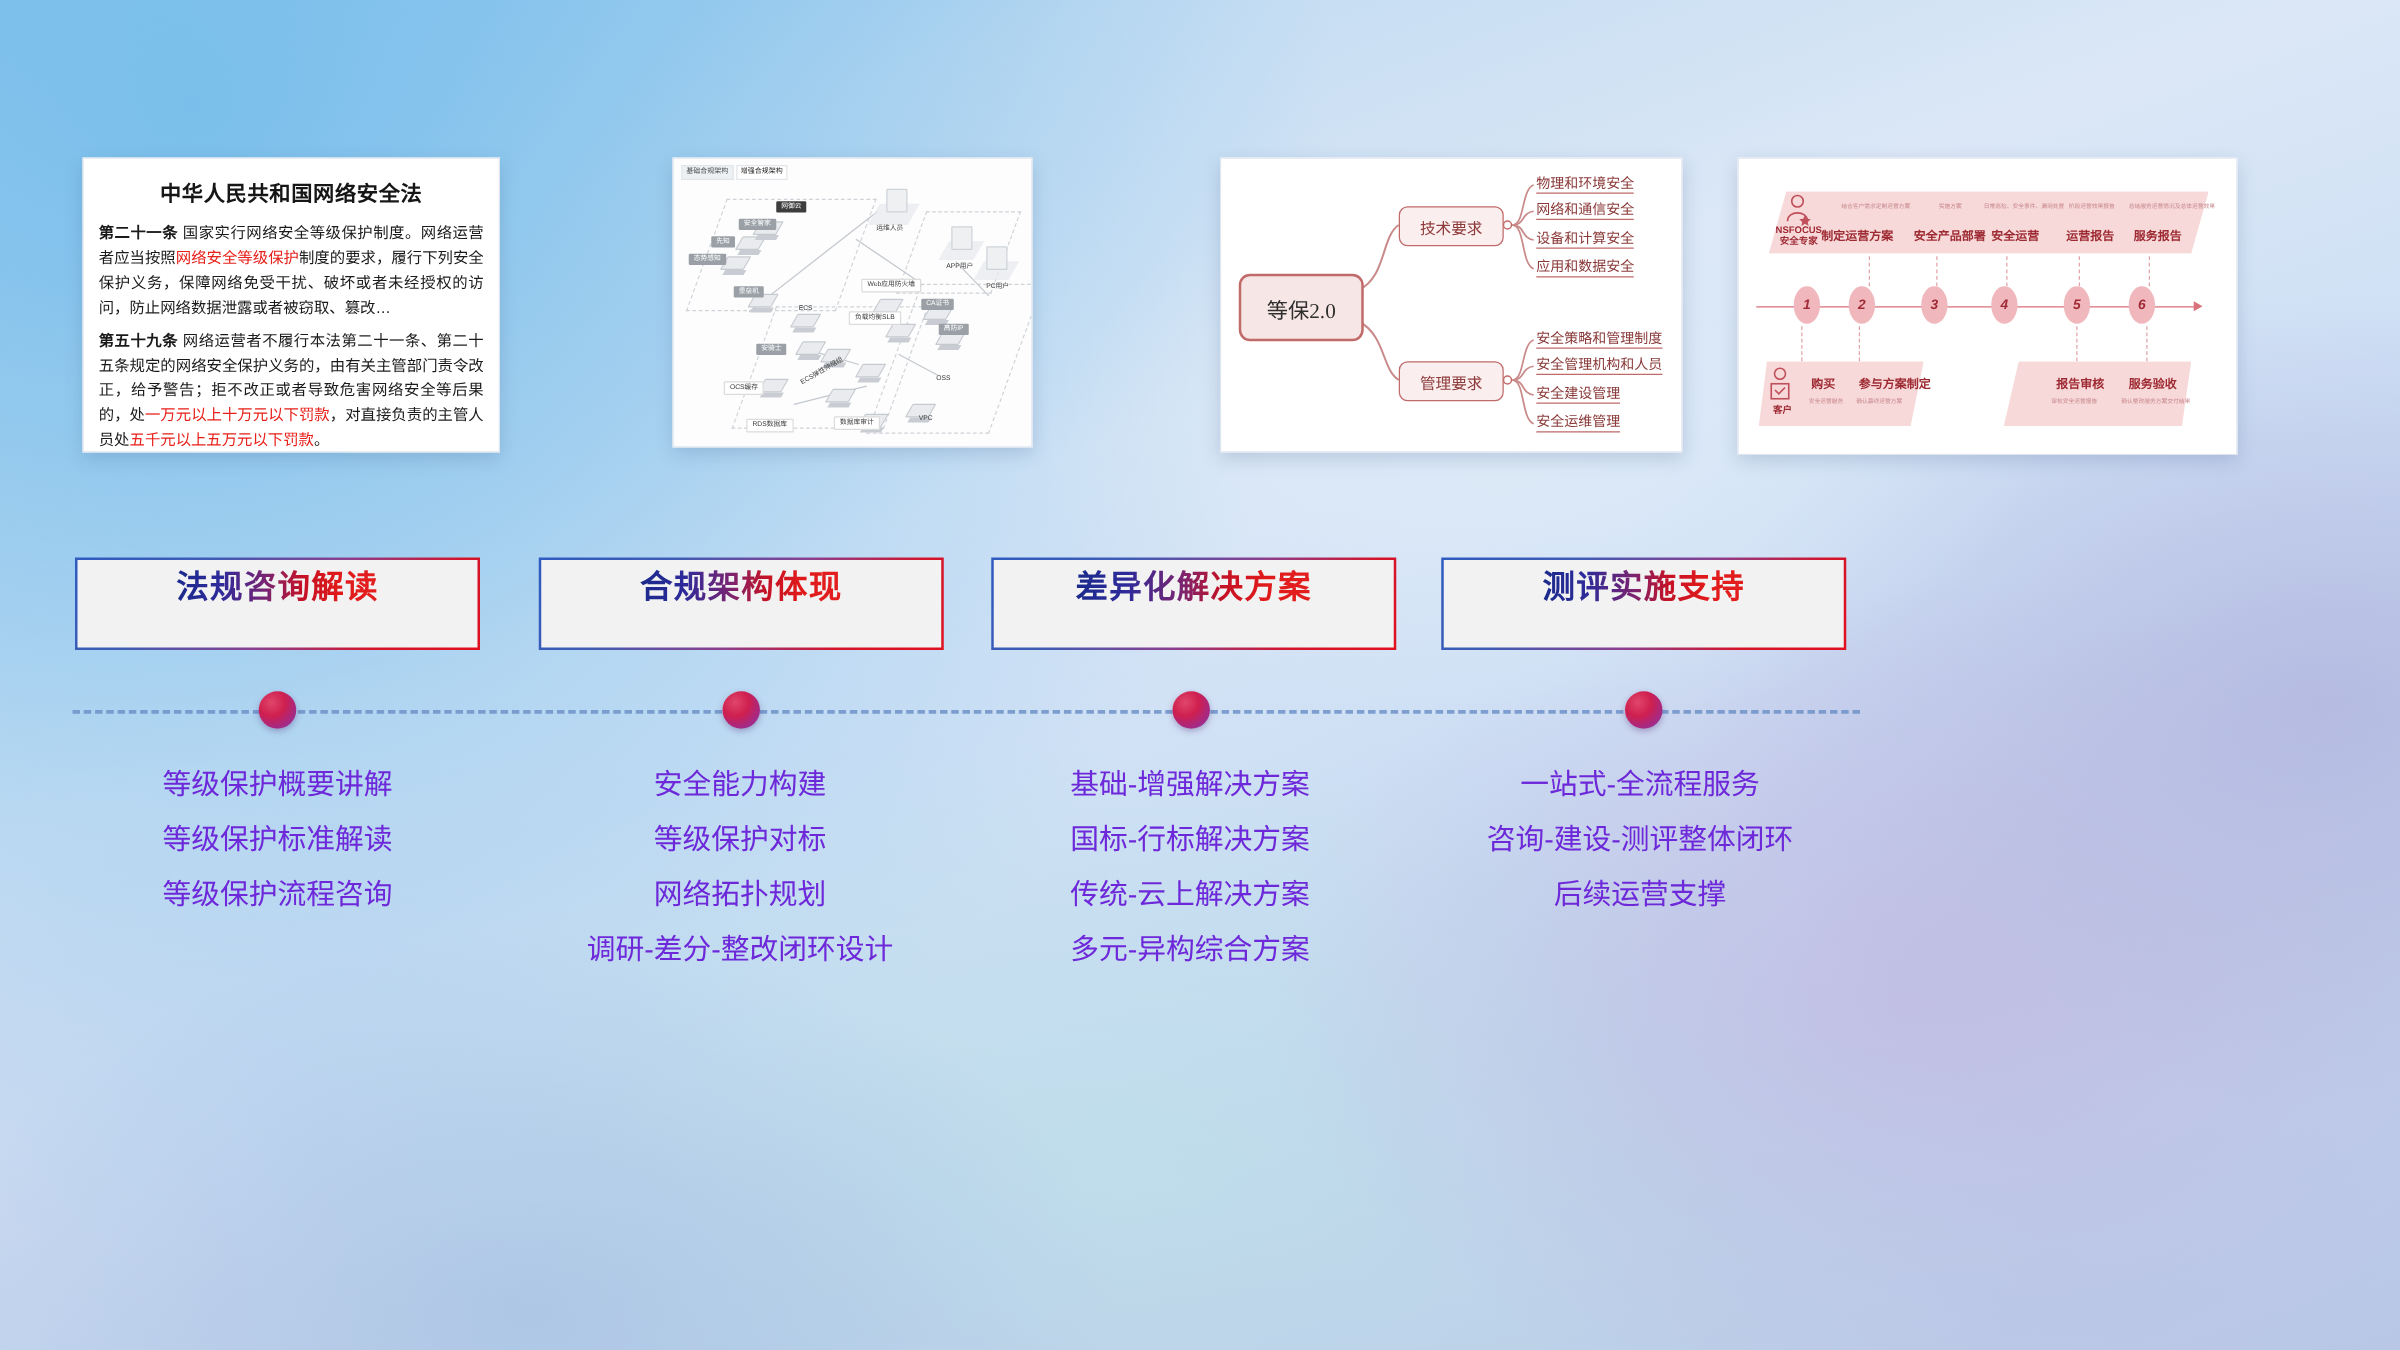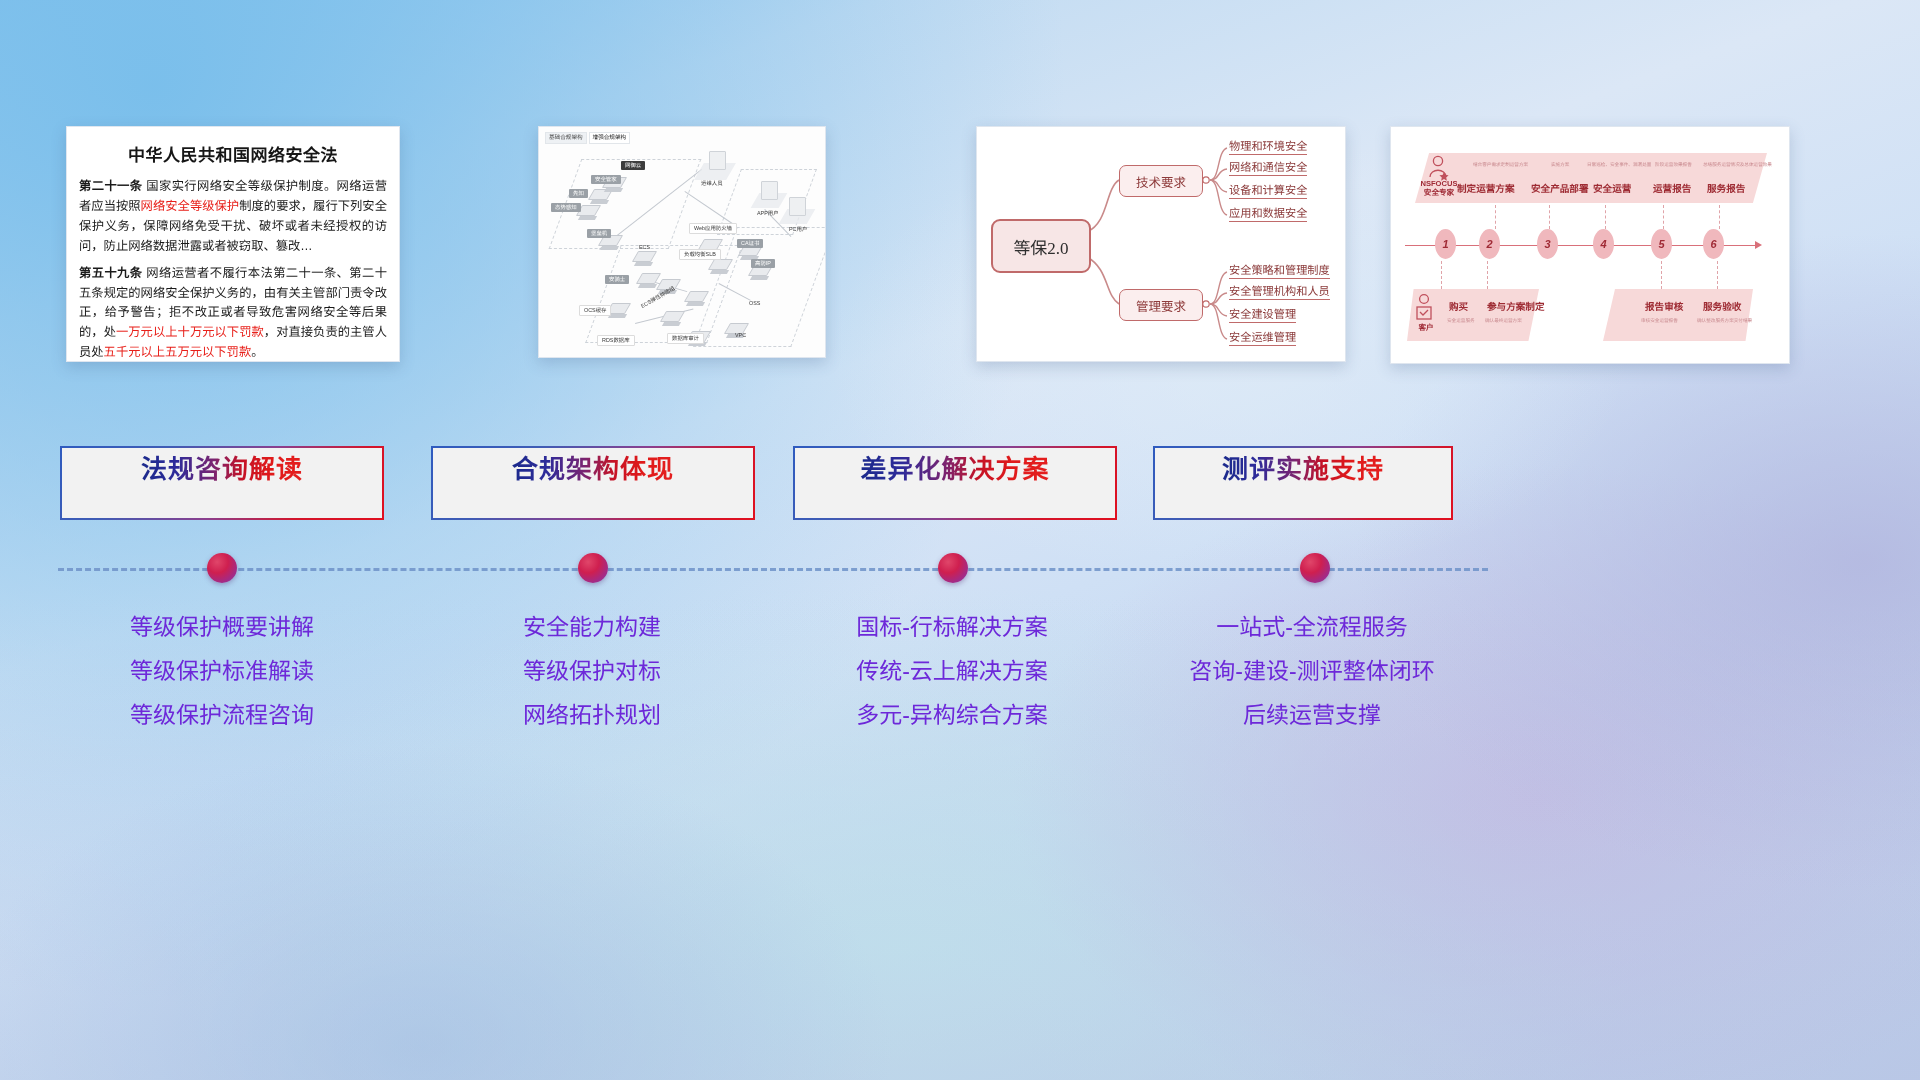--- a/index.html
+++ b/index.html
@@ -133,21 +133,21 @@
     box-sizing:border-box;
   }
   .headbox::before{
     content:"";position:absolute;inset:-2px;z-index:-1;
     background:linear-gradient(135deg,#2f5bbf 0%,#3f5cb5 28%,#8b3f8e 55%,#d4142a 78%,#e01020 100%);
   }
   .headbox-inner{position:relative;z-index:1;}
   .headbox-1{left:62px;width:320px;}
   .headbox-2{left:433px;width:320px;}
   .headbox-3{left:795px;width:320px;}
-  .headbox-4{left:1155px;width:296px;}
+  .headbox-4{left:1155px;width:320px;}
   .head-txt{
     font-size:26px;font-weight:bold;letter-spacing:1px;
     background:linear-gradient(90deg,#1b2a8c 0%,#2e2b9a 22%,#7b2470 45%,#c41226 62%,#e01a1a 80%,#e41f1f 100%);
     -webkit-background-clip:text;background-clip:text;color:transparent;
     -webkit-text-fill-color:transparent;
   }
 
   
   .tl-line{
     position:absolute;left:58px;top:568px;width:1430px;height:0;
@@ -437,24 +437,26 @@
       <li>等级保护概要讲解</li>
       <li>等级保护标准解读</li>
       <li>等级保护流程咨询</li>
     </ul>
   </div>
   <div class="col col-2">
     <ul>
       <li>安全能力构建</li>
       <li>等级保护对标</li>
       <li>网络拓扑规划</li>
+      <li>调研-差分-整改闭环设计</li>
     </ul>
   </div>
   <div class="col col-3">
     <ul>
+      <li>基础-增强解决方案</li>
       <li>国标-行标解决方案</li>
       <li>传统-云上解决方案</li>
       <li>多元-异构综合方案</li>
     </ul>
   </div>
   <div class="col col-4">
     <ul>
       <li>一站式-全流程服务</li>
       <li>咨询-建设-测评整体闭环</li>
       <li>后续运营支撑</li>

